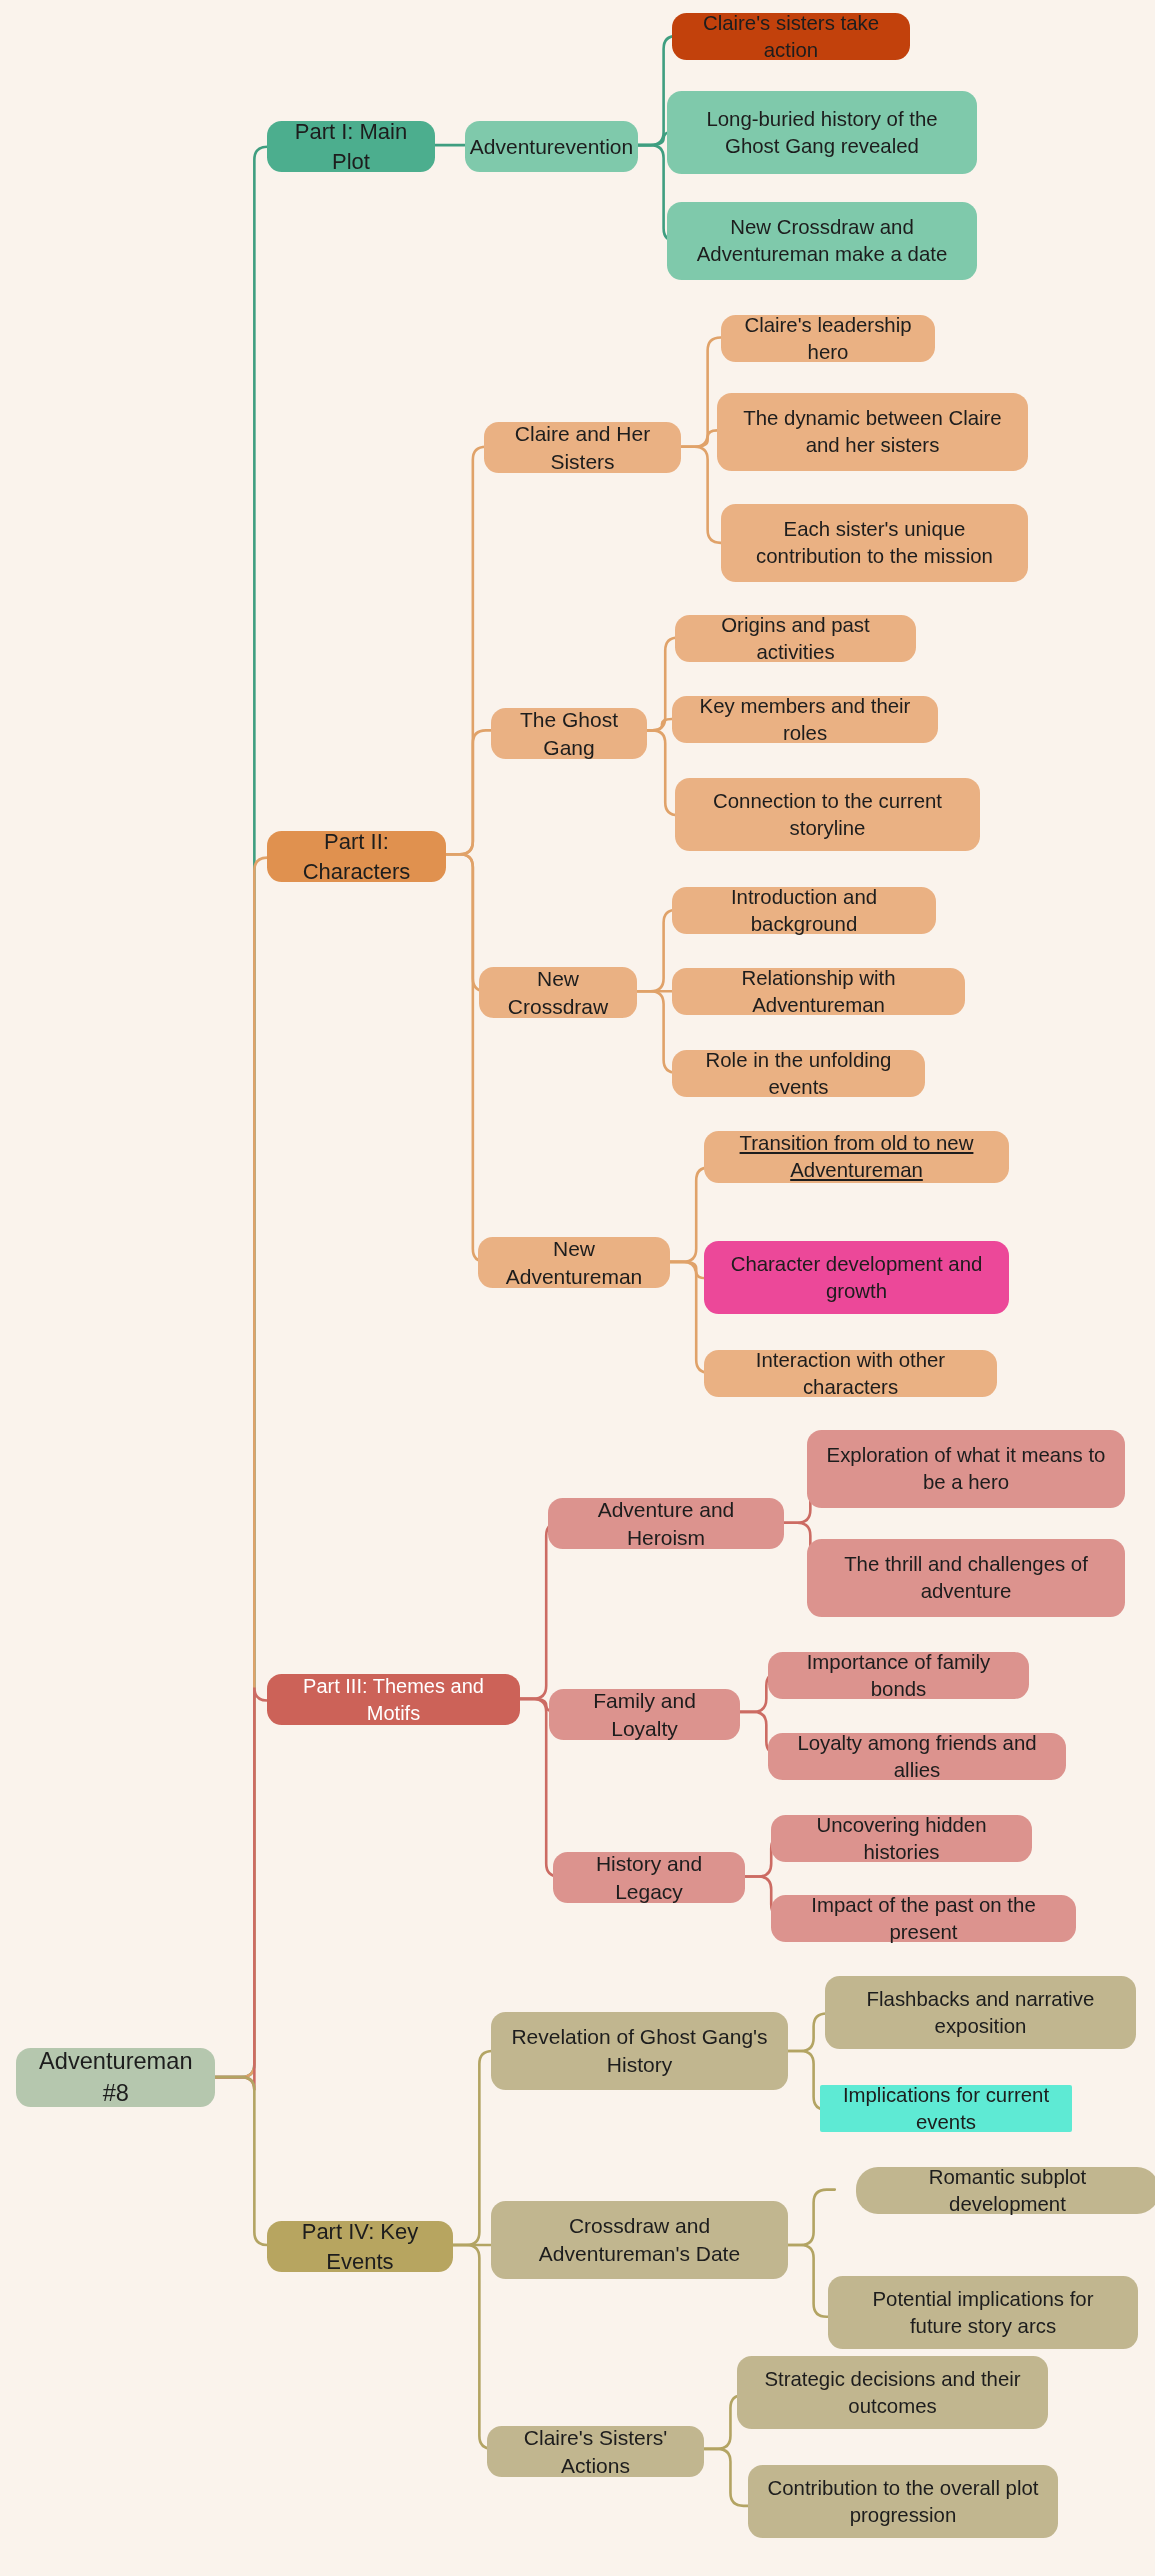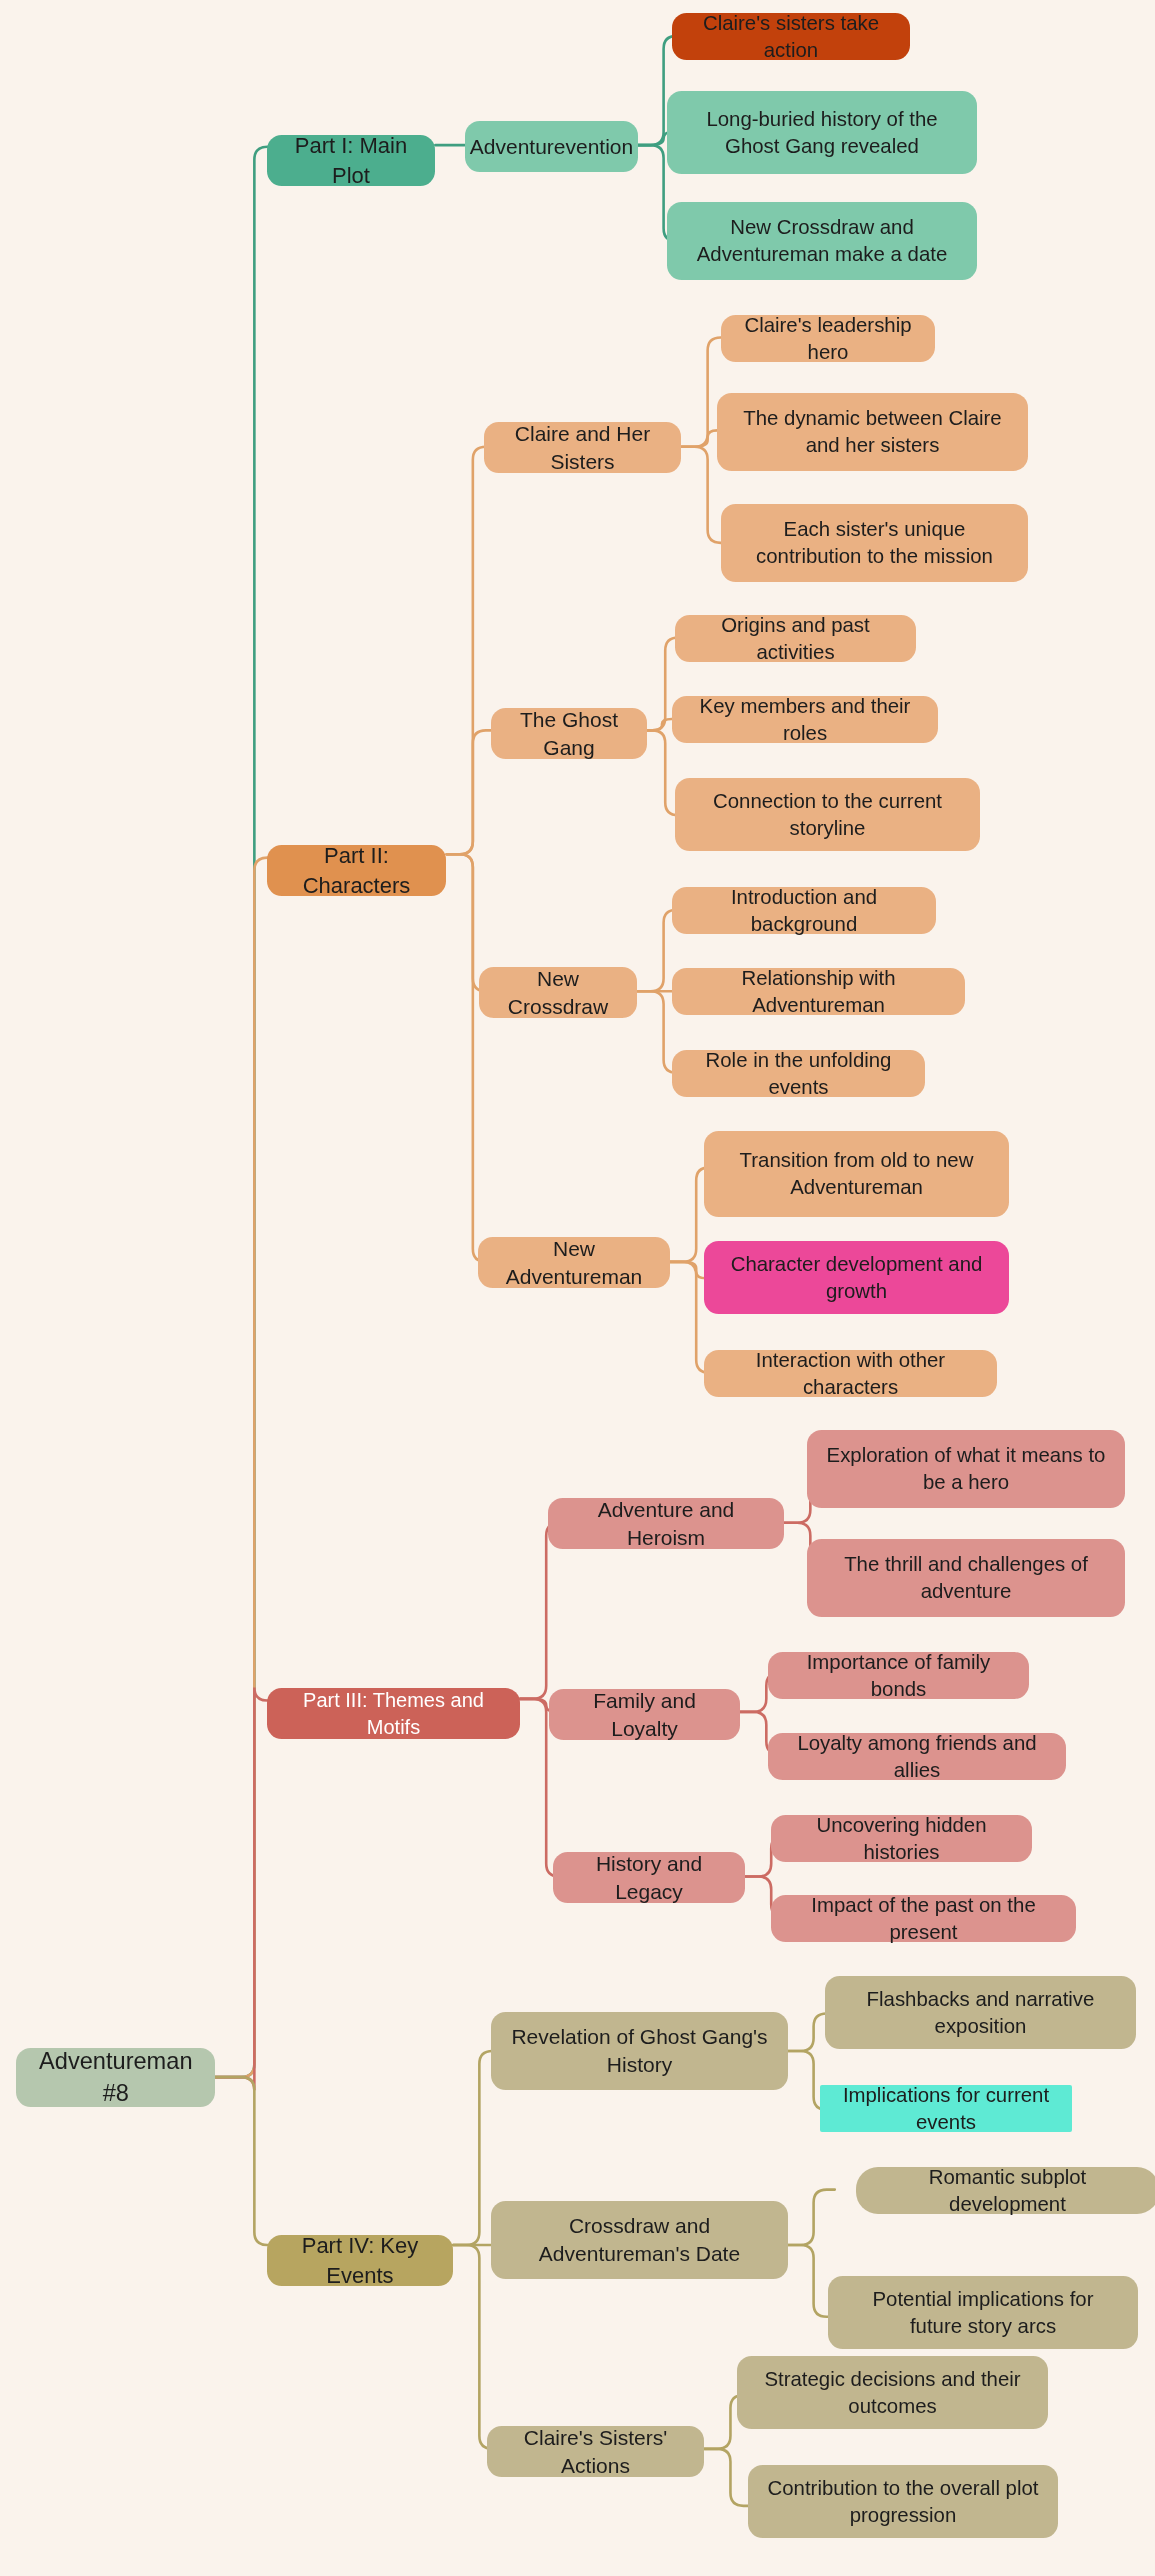--- a/index.html
+++ b/index.html
@@ -39,21 +39,20 @@
     font-size: 12.3px;
     white-space: pre-line;
   }
   .node.root {
     font-size: 13.7px;
     border-radius: 9.4px;
   }
   .node.branch {
     font-size: 12.7px;
     border-radius: 8.5px;
-    margin-top: 14px;
   }
   .node.sub {
     font-size: 12.3px;
   }
   .node.leaf {
     font-size: 11.8px;
   }
   .lt-white { color: #ffffff; }
 </style>
 </head>
@@ -148,21 +147,21 @@
   <div class="node leaf" style="left: 675px; top: 615px; width: 241px; height: 47px; background: rgb(234, 177, 131); font-size: 20.4px; border-radius: 14.7px; padding: 3.8px 16.3px;">Origins and past activities</div>
   <div class="node leaf" style="left: 672px; top: 696px; width: 266px; height: 47px; background: rgb(234, 177, 131); font-size: 20.4px; border-radius: 14.7px; padding: 3.8px 16.3px;">Key members and their roles</div>
   <div class="node leaf" style="left: 675px; top: 778px; width: 305px; height: 73px; background: rgb(234, 177, 131); font-size: 20.4px; border-radius: 14.7px; padding: 3.8px 16.3px;">Connection to the current storyline</div>
 
   <div class="node sub" style="left: 479px; top: 967px; width: 158px; height: 51px; background: rgb(234, 177, 131); font-size: 21px; border-radius: 14.7px; padding: 3.8px 16.3px;">New Crossdraw</div>
   <div class="node leaf" style="left: 672px; top: 887px; width: 264px; height: 47px; background: rgb(234, 177, 131); font-size: 20.4px; border-radius: 14.7px; padding: 3.8px 16.3px;">Introduction and background</div>
   <div class="node leaf" style="left: 672px; top: 968px; width: 293px; height: 47px; background: rgb(234, 177, 131); font-size: 20.4px; border-radius: 14.7px; padding: 3.8px 16.3px;">Relationship with Adventureman</div>
   <div class="node leaf" style="left: 672px; top: 1050px; width: 253px; height: 47px; background: rgb(234, 177, 131); font-size: 20.4px; border-radius: 14.7px; padding: 3.8px 16.3px;">Role in the unfolding events</div>
 
   <div class="node sub" style="left: 478px; top: 1237px; width: 192px; height: 51px; background: rgb(234, 177, 131); font-size: 21px; border-radius: 14.7px; padding: 3.8px 16.3px;">New Adventureman</div>
-  <div class="node leaf" style="left: 704px; top: 1131px; width: 305px; height: 86px; background: rgb(234, 177, 131); font-size: 20.4px; border-radius: 14.7px; padding: 3.8px 16.3px;">Transition from old to new Adventureman</div>
+  <div class="node leaf" style="left: 704px; top: 1131px; width: 305px; height: 52px; background: rgb(234, 177, 131); font-size: 20.4px; border-radius: 14.7px; padding: 3.8px 16.3px; text-decoration: underline;">Transition from old to new Adventureman</div>
   <div class="node leaf" style="left: 704px; top: 1241px; width: 305px; height: 73px; background: #ec4899; font-size: 20.4px; border-radius: 14.7px; padding: 3.8px 16.3px;">Character development and growth</div>
   <div class="node leaf" style="left: 704px; top: 1350px; width: 293px; height: 47px; background: rgb(234, 177, 131); font-size: 20.4px; border-radius: 14.7px; padding: 3.8px 16.3px;">Interaction with other characters</div>
 
   <div class="node branch lt-white" style="left: 267px; top: 1674px; width: 253px; height: 51px; background: rgb(204, 98, 88); font-size: 20px; border-radius: 14.7px; padding: 3.8px 16.3px;">Part III: Themes and Motifs</div>
 
   <div class="node sub" style="left: 548px; top: 1498px; width: 236px; height: 51px; background: rgb(220, 147, 142); font-size: 21px; border-radius: 14.7px; padding: 3.8px 16.3px;">Adventure and Heroism</div>
   <div class="node leaf" style="left: 807px; top: 1430px; width: 318px; height: 78px; background: rgb(220, 147, 142); font-size: 20.4px; border-radius: 14.7px; padding: 3.8px 16.3px;">Exploration of what it means to be a hero</div>
   <div class="node leaf" style="left: 807px; top: 1539px; width: 318px; height: 78px; background: rgb(220, 147, 142); font-size: 20.4px; border-radius: 14.7px; padding: 3.8px 16.3px;">The thrill and challenges of adventure</div>
 
   <div class="node sub" style="left: 549px; top: 1689px; width: 191px; height: 51px; background: rgb(220, 147, 142); font-size: 21px; border-radius: 14.7px; padding: 3.8px 16.3px;">Family and Loyalty</div>

